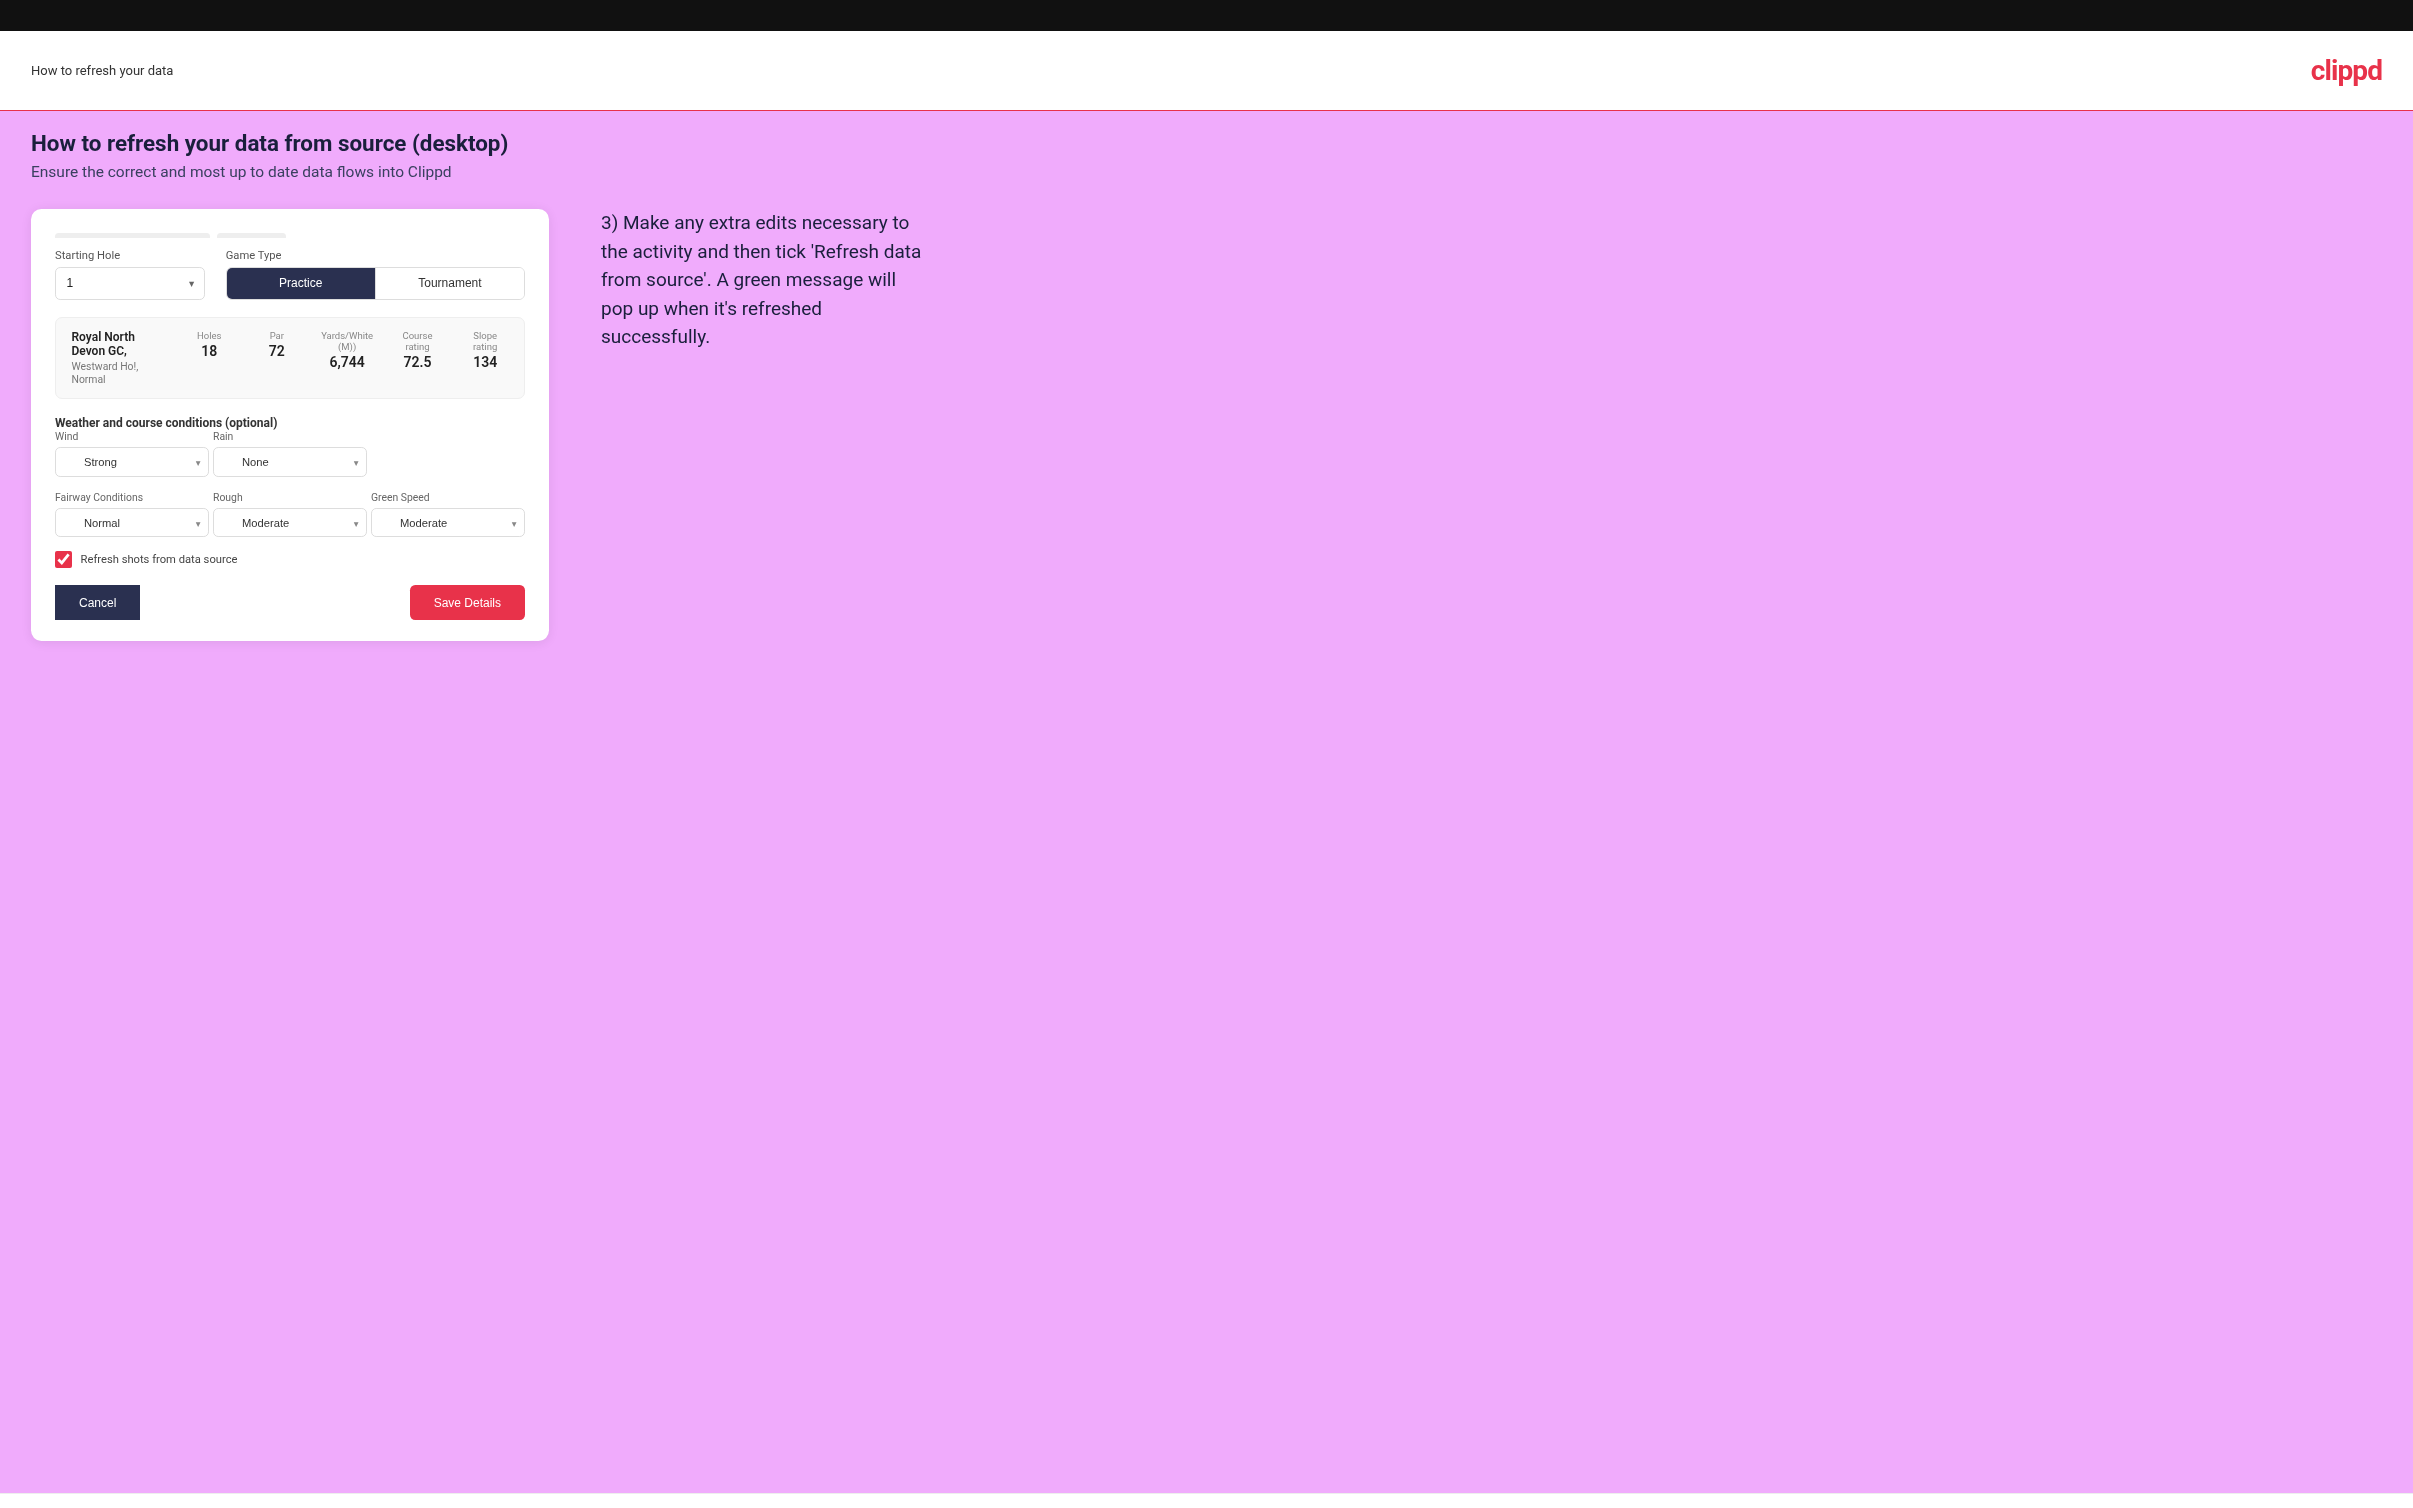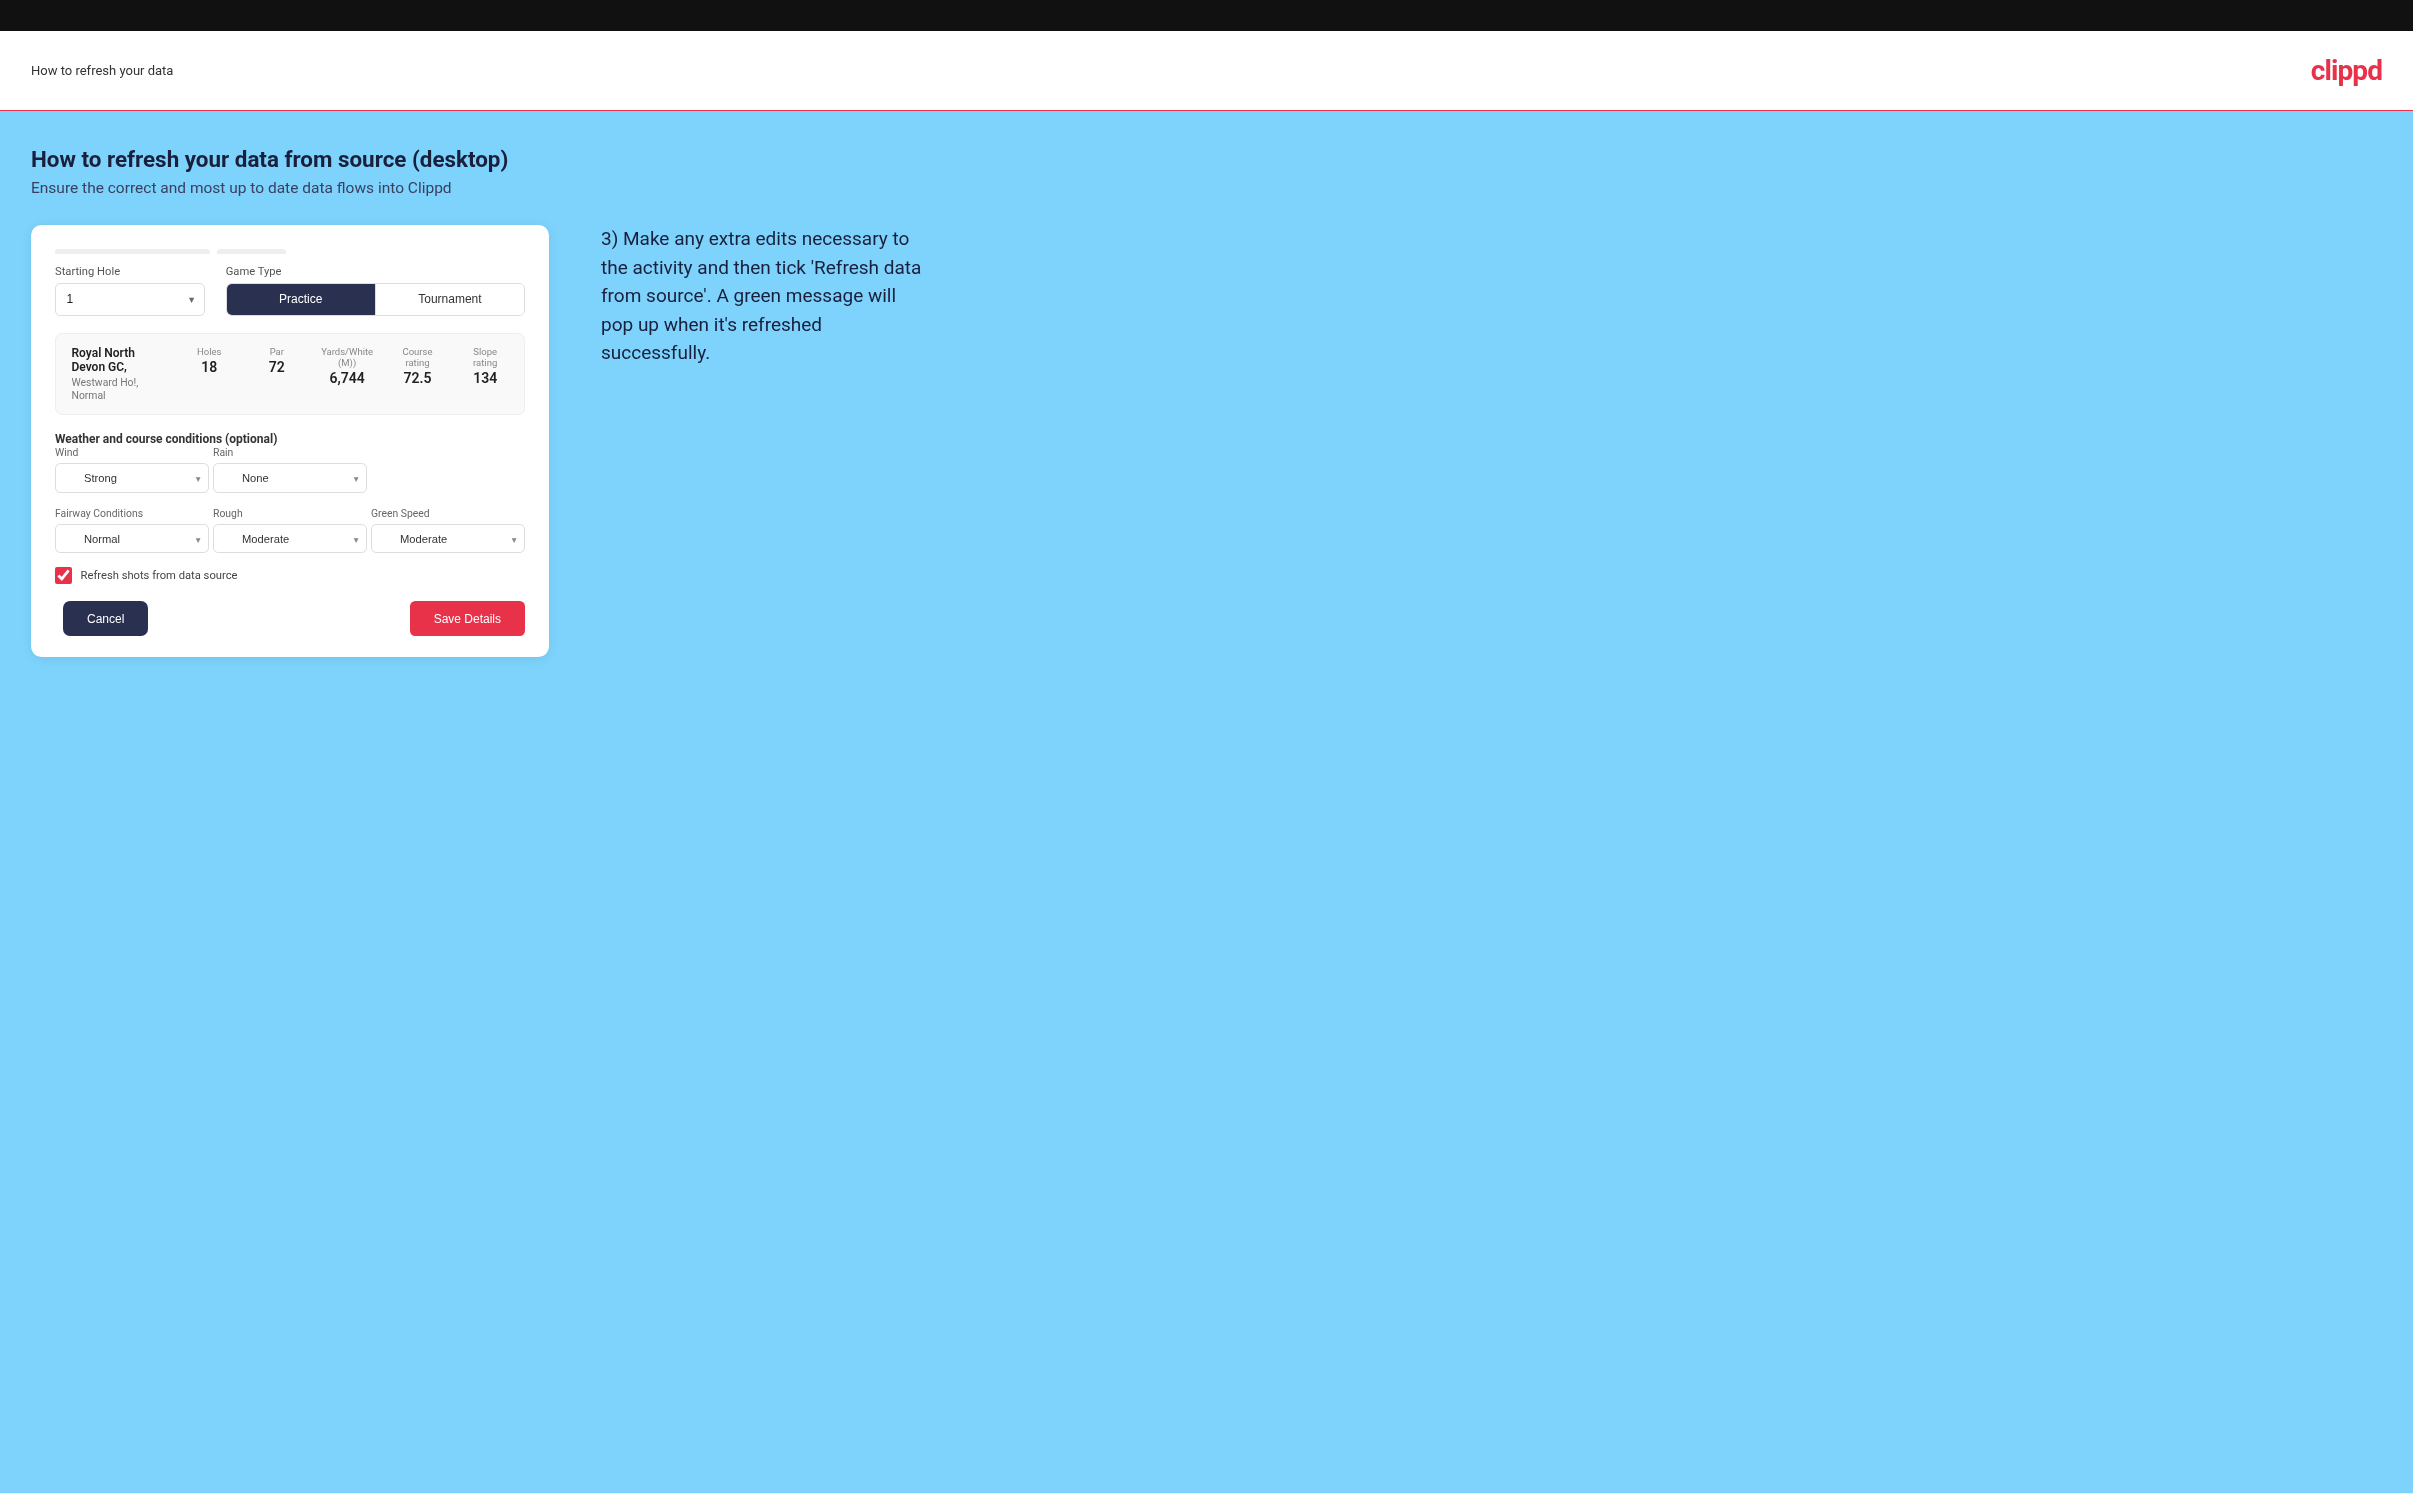--- a/index.html
+++ b/index.html
@@ -24,23 +24,23 @@
       font-size: 13px;
       color: #333;
     }
     .logo {
       font-size: 28px;
       font-weight: 700;
       color: #e8324a;
       letter-spacing: -0.9px;
     }
     .main-content {
-      background: #7dd3fc;
+      background: #f0abfc;
       min-height: calc(100vh - 31px - 60px - 35px);
-      padding: 35px 31px 35px 31px;
+      padding: 19px 31px 35px 31px;
     }
     .page-heading {
       font-size: 22.4px;
       font-weight: 700;
       color: #1a1f3c;
       margin-bottom: 7px;
     }
     .page-subheading {
       font-size: 15.5px;
       color: #3a4060;
@@ -231,26 +231,25 @@
     }
     .form-actions {
       display: flex;
       justify-content: space-between;
       align-items: center;
     }
     .btn-cancel {
       background: #2a3050;
       color: #fff;
       border: none;
-      border-radius: 7px;
+      border-radius: 0;
       padding: 10.4px 24px;
       font-size: 12px;
       font-weight: 500;
       cursor: pointer;
-      margin-left: 8px;
     }
     .btn-save {
       background: #e8324a;
       color: #fff;
       border: none;
       border-radius: 5.2px;
       padding: 10.4px 24px;
       font-size: 12px;
       font-weight: 500;
       cursor: pointer;

